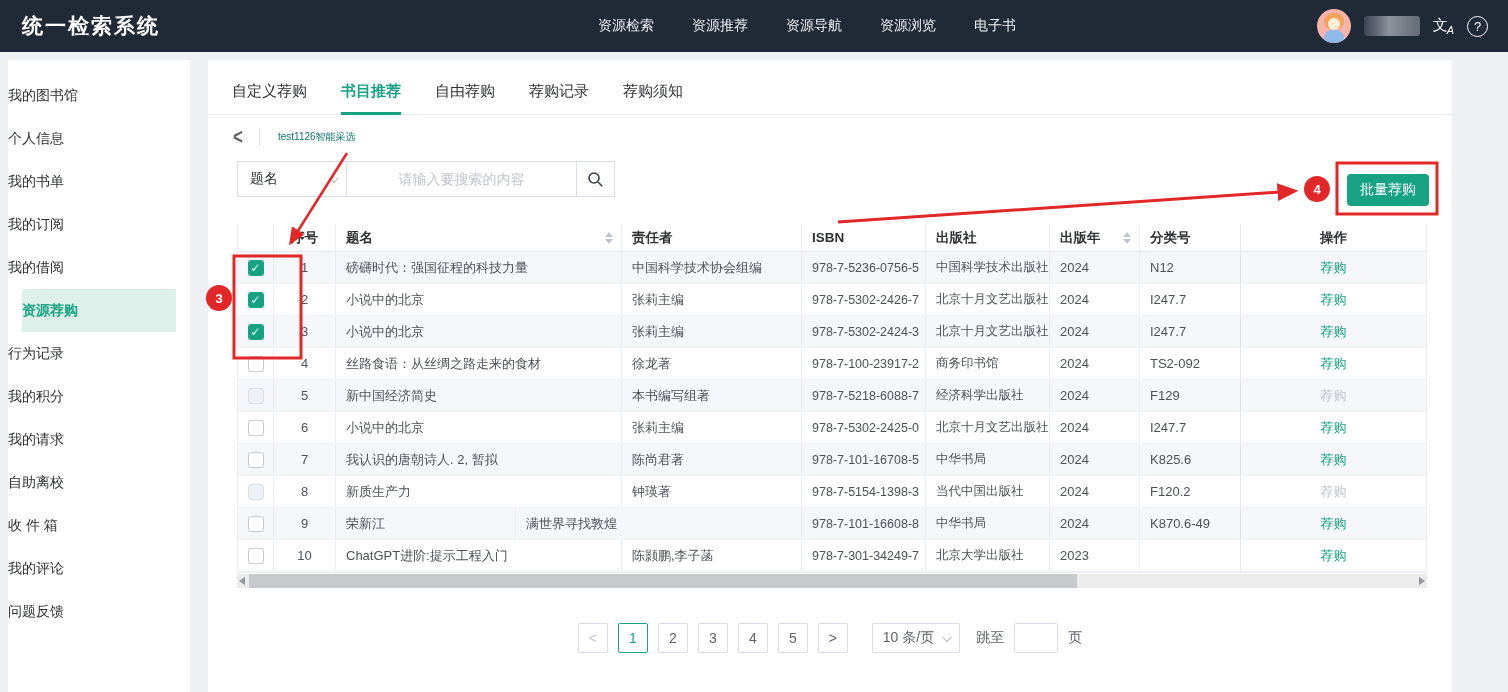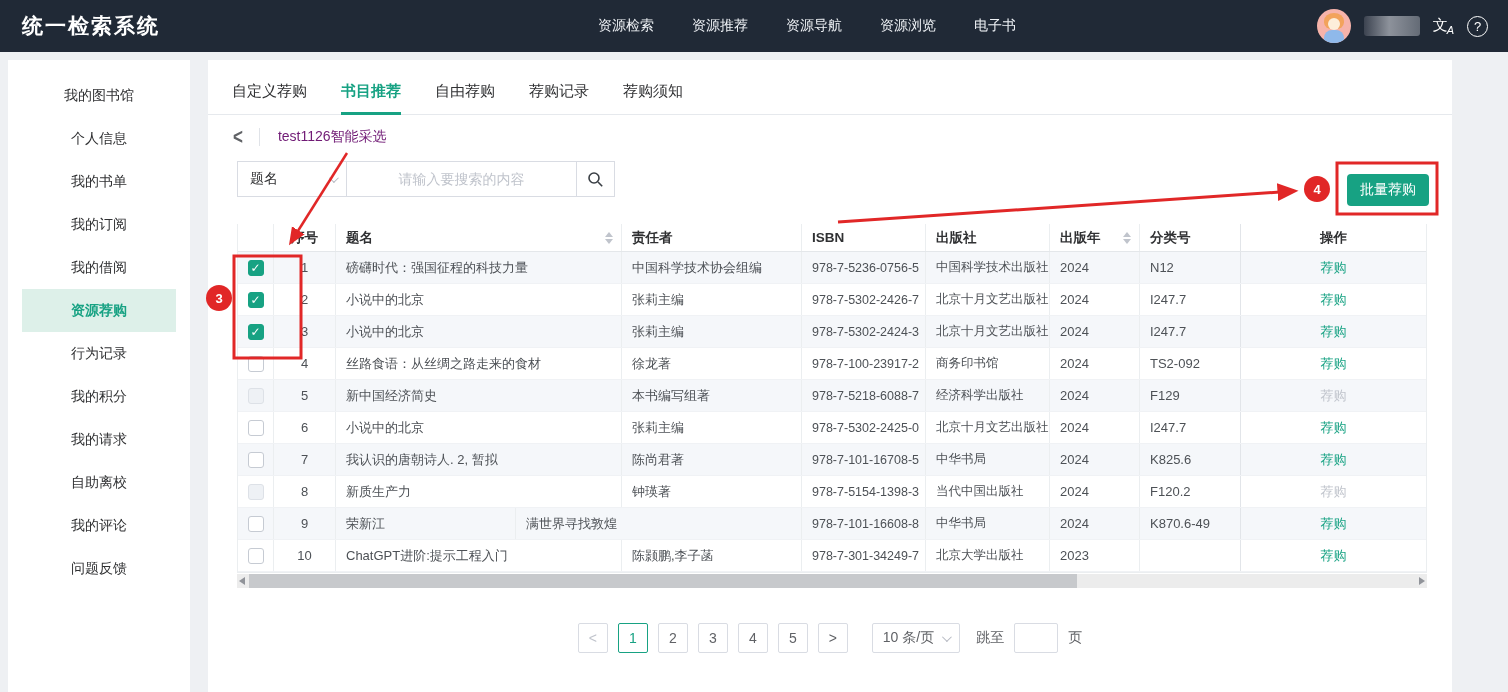--- a/index.html
+++ b/index.html
@@ -23,36 +23,36 @@
   .avatar .body { position:absolute; left:7px; top:21px; width:20px; height:13px; border-radius:8px 8px 0 0; background:#8fb9ea; }
   .name-blur { width:56px; height:20px; border-radius:3px;
     background:linear-gradient(90deg,#3c4350 0%, #8d929b 45%, #646b76 100%); }
   .translate-icon { color:#fff; font-size:15px; line-height:1; cursor:pointer; }
   .translate-icon .ta-sub { font-size:11px; font-style:italic; margin-left:-1px; vertical-align:-4px; }
   .help-icon { width:21px; height:21px; border:1.5px solid #fff; border-radius:50%;
     color:#fff; font-size:13px; display:flex; align-items:center; justify-content:center; cursor:pointer; }
 
   
   .sidebar { position:absolute; left:8px; top:60px; width:182px; height:632px; background:#fff; padding-top:14px; }
-  .side-item { height:43px; line-height:43px; text-align:center; font-size:14px; color:#303133; cursor:pointer; }
+  .side-item { height:43px; line-height:43px; font-size:14px; color:#303133; cursor:pointer; }
   .side-item.active { background:var(--accent-bg); color:var(--accent); font-weight:bold; margin:0 14px; }
 
   
   .card { position:absolute; left:208px; top:60px; width:1244px; height:632px; background:#fff; }
 
   .tabs { display:flex; gap:34px; padding-left:24px; height:55px; align-items:flex-end;
     border-bottom:1px solid #e6e9ed; }
   .tab { font-size:15px; color:#303133; padding-bottom:13px; cursor:pointer; position:relative; white-space:nowrap; }
   .tab.active { color:var(--accent); font-weight:bold; }
   .tab.active::after { content:""; position:absolute; left:0; right:0; bottom:-1px; height:3px; background:var(--accent); }
 
   .list-head { display:flex; align-items:center; height:44px; padding-left:25px; }
   .back-arrow { font-size:17px; color:#606266; cursor:pointer; font-weight:bold; transform:scaleY(1.3); }
   .head-divider { width:1px; height:18px; background:#e0e3e8; margin:0 18px 0 16px; }
-  .list-title { font-size:14px; color:#701a75; }
+  .list-title { font-size:10px; color:#0f766e; }
 
   .search-row { display:flex; margin:2px 0 0 29px; height:36px; width:378px; }
   .search-select { width:110px; border:1px solid #d9dce3; display:flex; align-items:center;
     justify-content:space-between; padding:0 10px 0 12px; font-size:14px; color:#303133; cursor:pointer; background:#fff; }
   .chev { width:7px; height:7px; border-right:1.5px solid #b6bac2; border-bottom:1.5px solid #b6bac2;
     transform:rotate(45deg) translateY(-2px); }
   .search-input { width:230px; border:1px solid #d9dce3; border-left:none; padding:0 12px; font-size:14px; color:#737373; outline:none;text-align:center; }
   .search-input::placeholder { color:#c0c4cc; }
   .search-btn { width:38px; border:1px solid #d9dce3; border-left:none; background:#fff;
     display:flex; align-items:center; justify-content:center; cursor:pointer; }
@@ -138,20 +138,21 @@
     <div class="side-item">我的图书馆</div>
     <div class="side-item">个人信息</div>
     <div class="side-item">我的书单</div>
     <div class="side-item">我的订阅</div>
     <div class="side-item">我的借阅</div>
     <div class="side-item active">资源荐购</div>
     <div class="side-item">行为记录</div>
     <div class="side-item">我的积分</div>
     <div class="side-item">我的请求</div>
     <div class="side-item">自助离校</div>
+    <div class="side-item">收 件 箱</div>
     <div class="side-item">我的评论</div>
     <div class="side-item">问题反馈</div>
   </div>
 
 <div class="card">
 
   <div class="tabs" id="tabs">
       <div class="tab">自定义荐购</div>
       <div class="tab active">书目推荐</div>
       <div class="tab">自由荐购</div>

